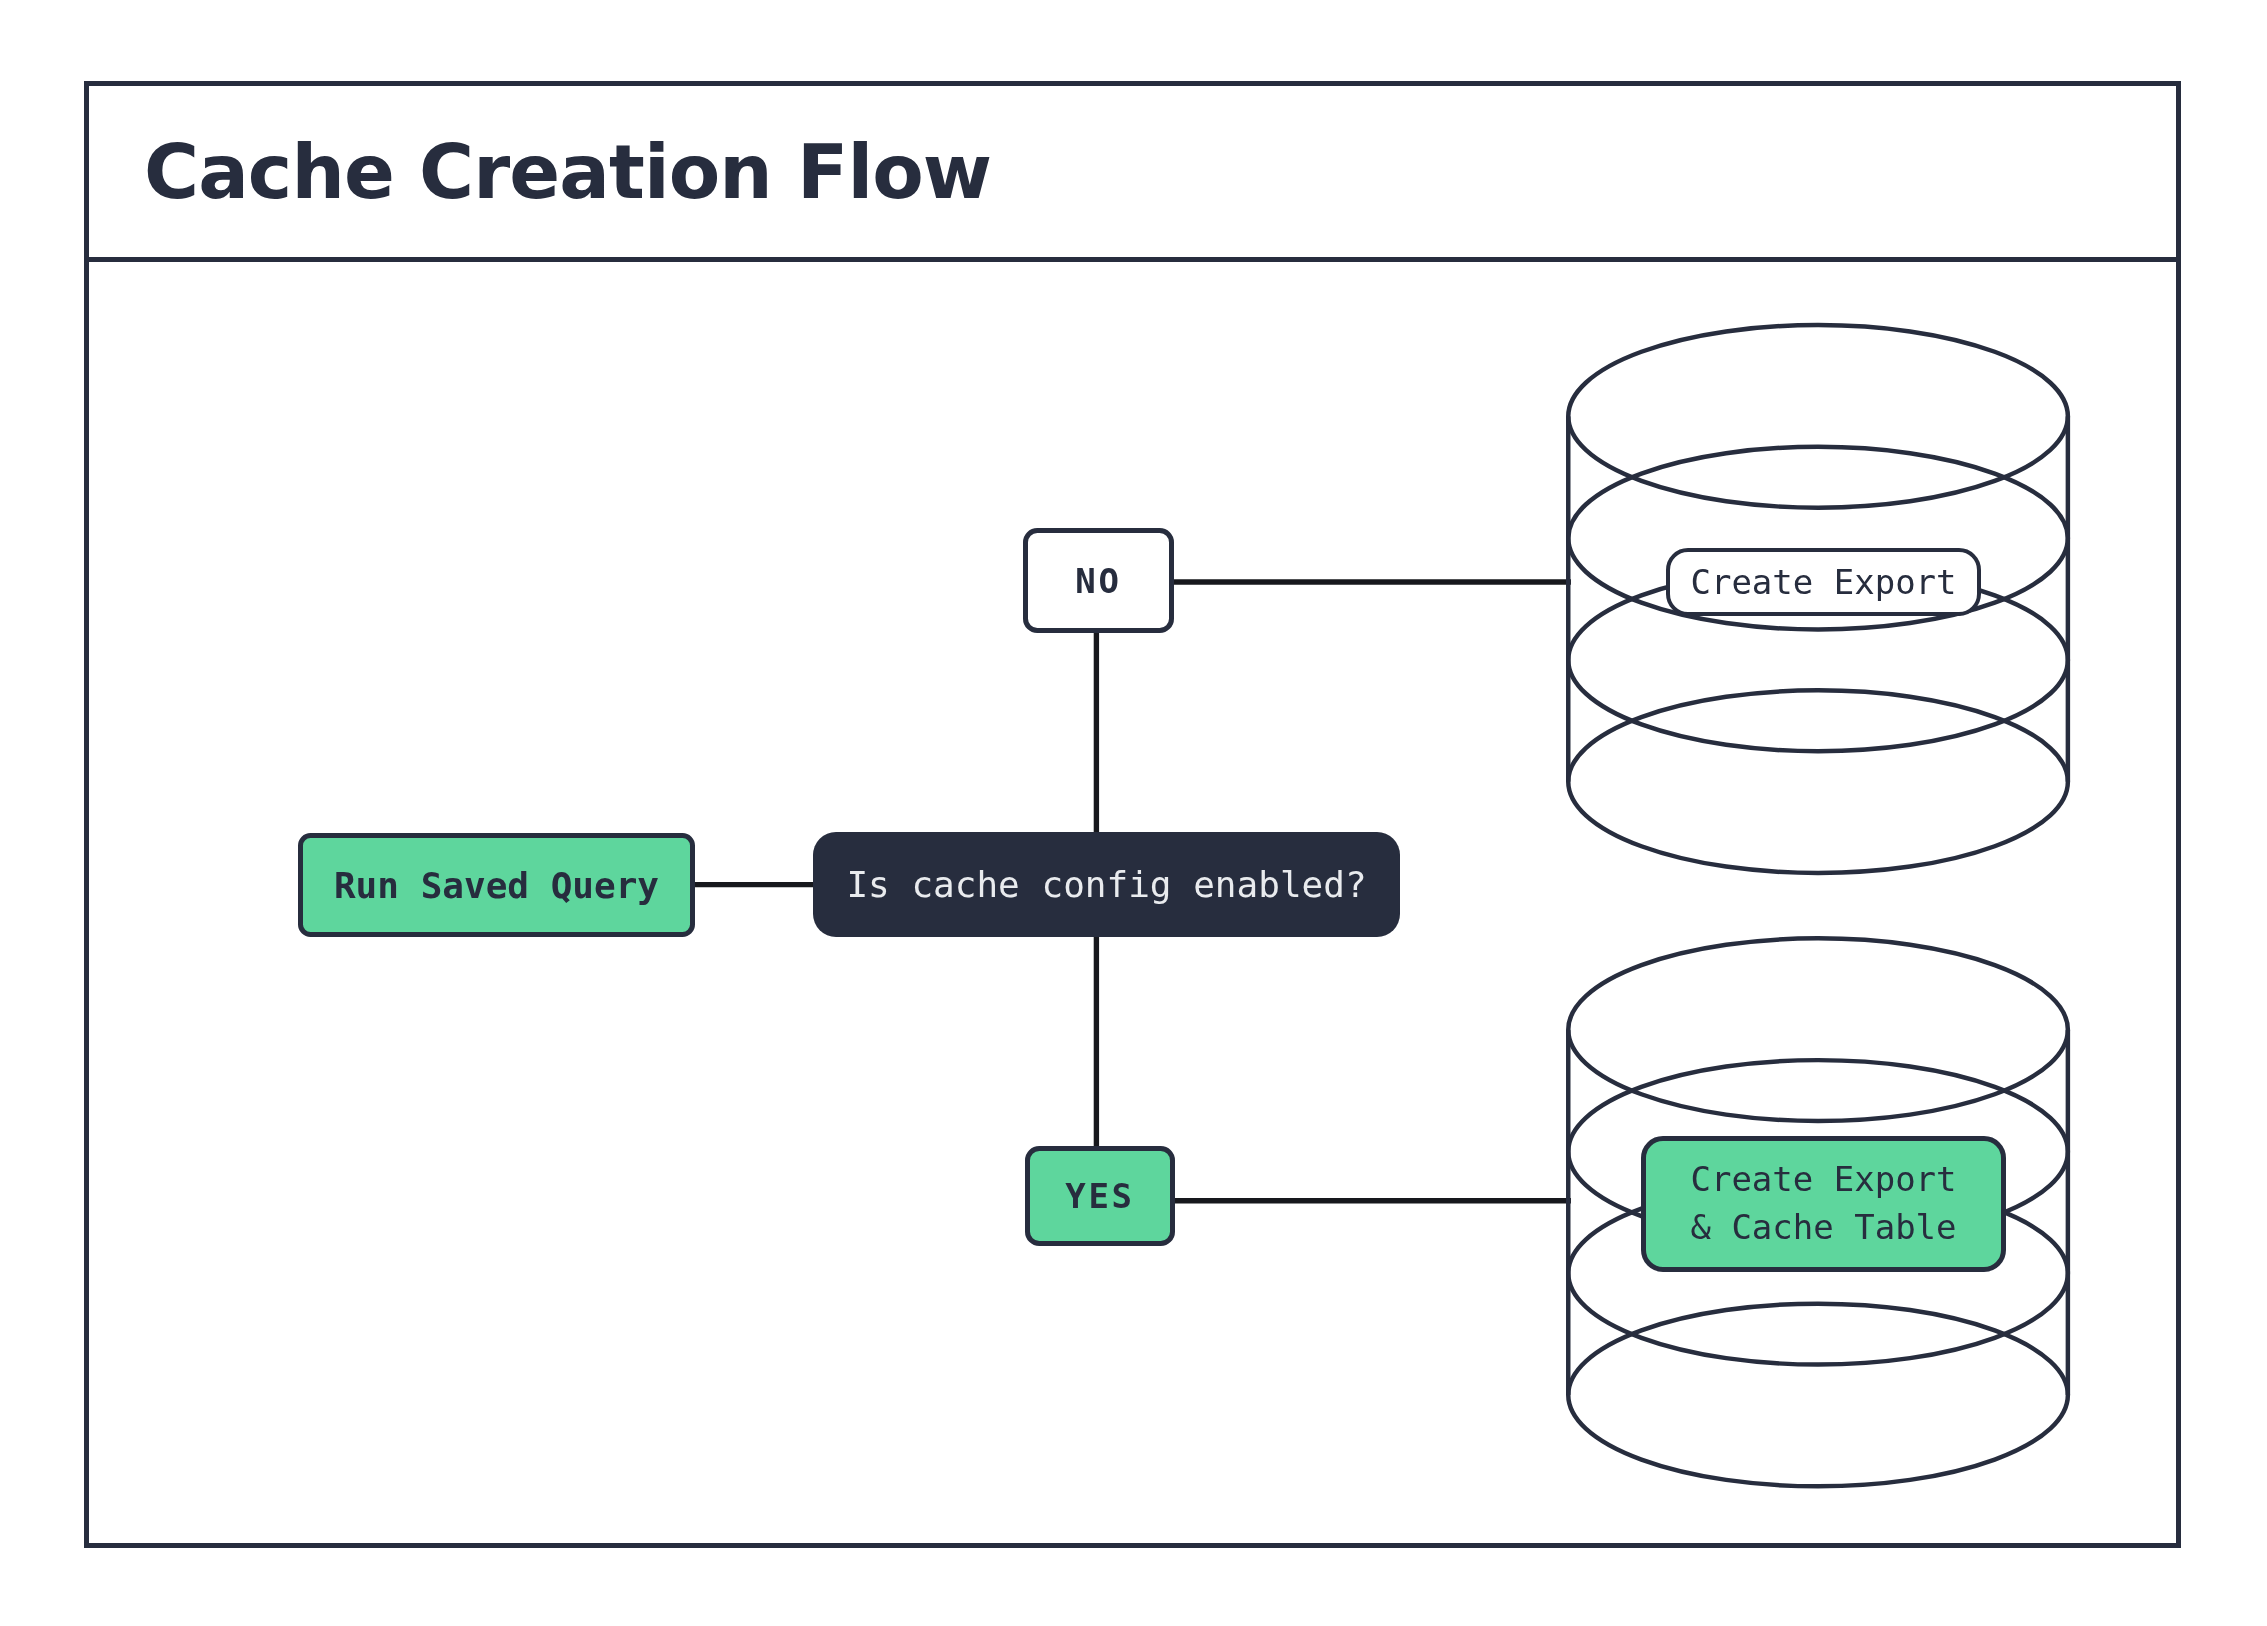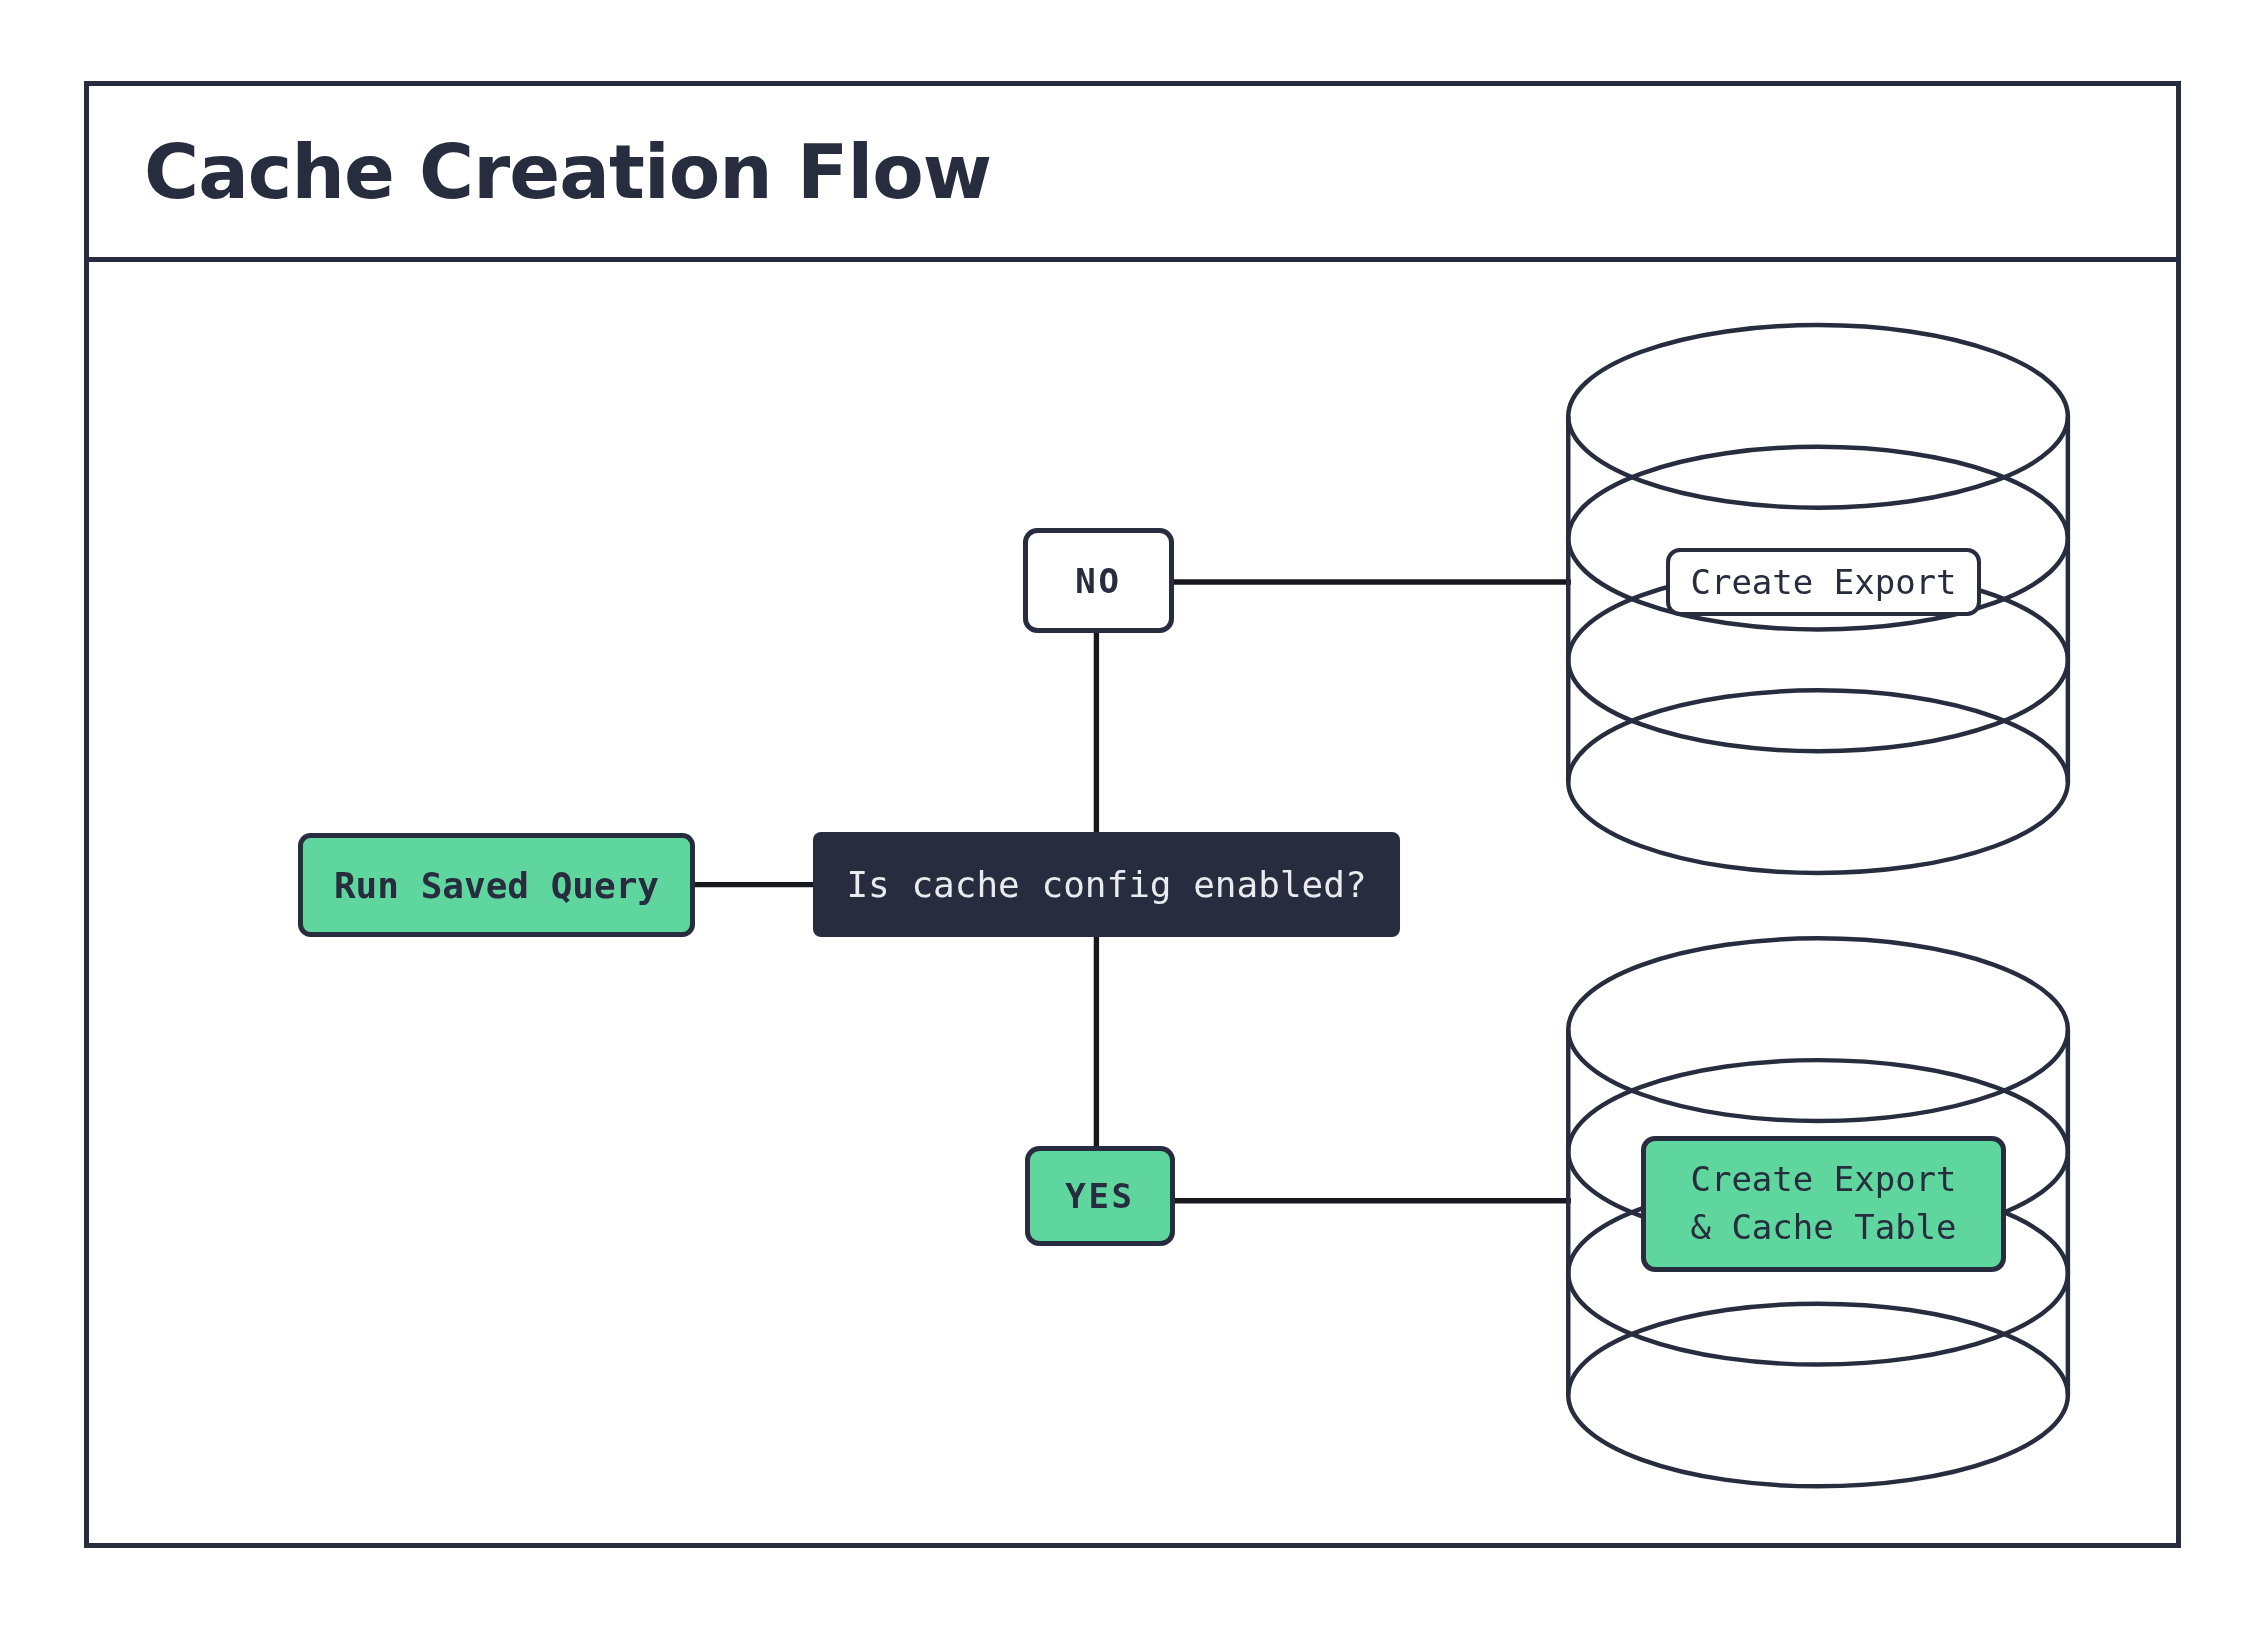--- a/index.html
+++ b/index.html
@@ -48,22 +48,22 @@
     display:flex;align-items:center;justify-content:center;
     font-family:"DejaVu Sans Mono",monospace;
     color:var(--navy);
     text-align:center;
   }
   .node.green{background:var(--green);border:5.4px solid var(--navy);}
   .node.white{background:var(--bg);border:5.4px solid var(--navy);}
   .node.dark{background:var(--navy);color:var(--light-text);}
   .r14{border-radius:12.5px;}
   .r16{border-radius:14.3px;}
-  .r18{border-radius:8px;}
-  .r12{border-radius:14px;text-align:center;}
+  .r18{border-radius:23px;}
+  .r12{border-radius:22px;text-align:center;}
   .run-node{left:298px;top:833px;width:397px;height:104px;font-size:36px;font-weight:bold;}
   .decision-node{left:813px;top:832px;width:587px;height:105px;font-size:36px;}
   .no-node{left:1023px;top:528px;width:151px;height:105px;font-size:34px;font-weight:bold;letter-spacing:2.7px;}
   .yes-node{left:1025px;top:1146px;width:150px;height:100px;font-size:34px;font-weight:bold;letter-spacing:2.7px;}
   .ce-label{left:1666px;top:548px;width:315px;height:68px;font-size:34px;border-width:4.5px !important;}
   .cec-label{left:1641px;top:1136px;width:365px;height:136px;font-size:34px;line-height:1.4;flex-direction:column;}
 </style>
 </head>
 <body>
 

